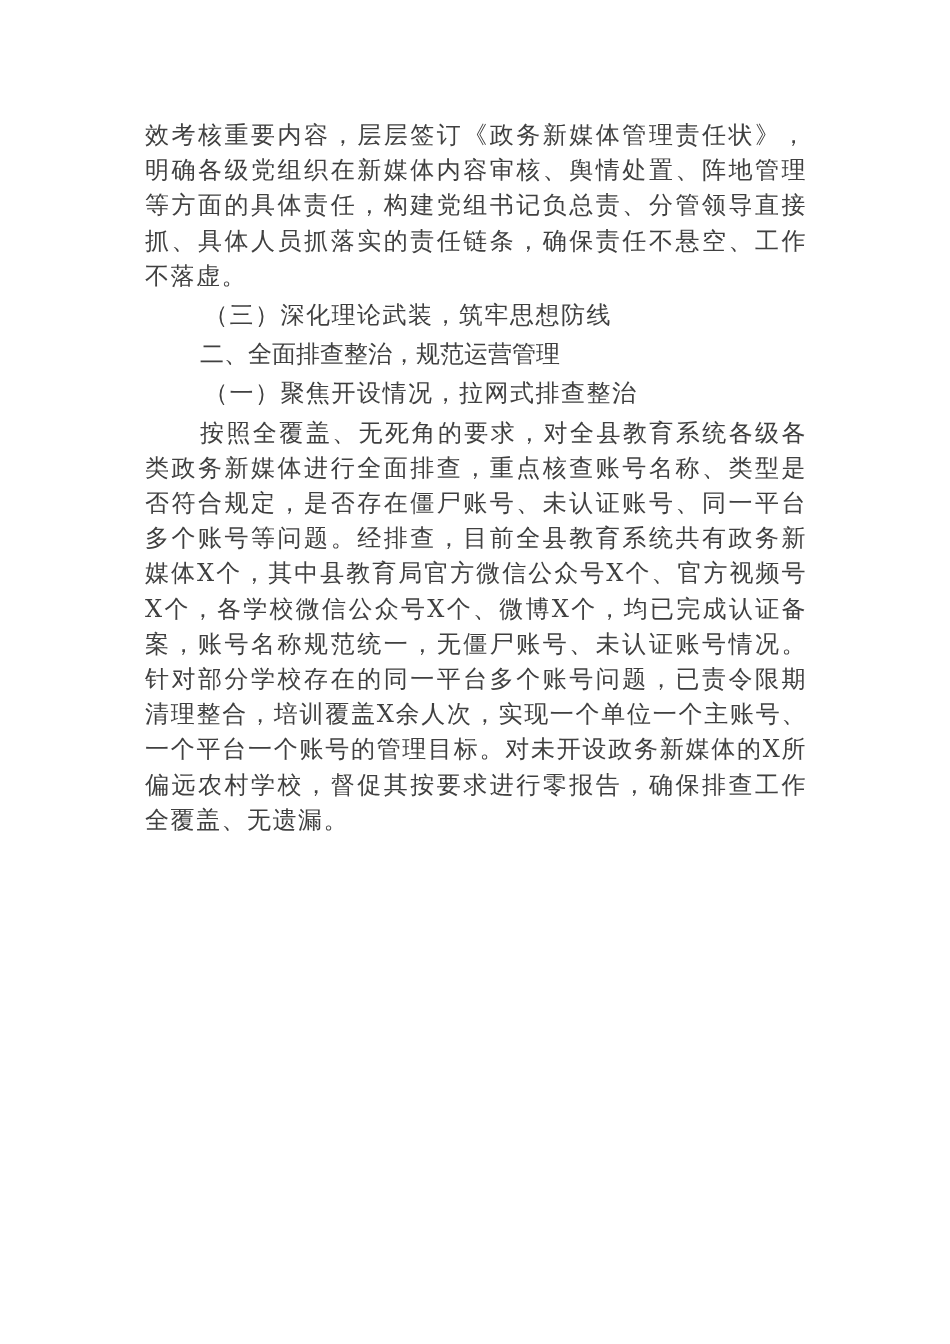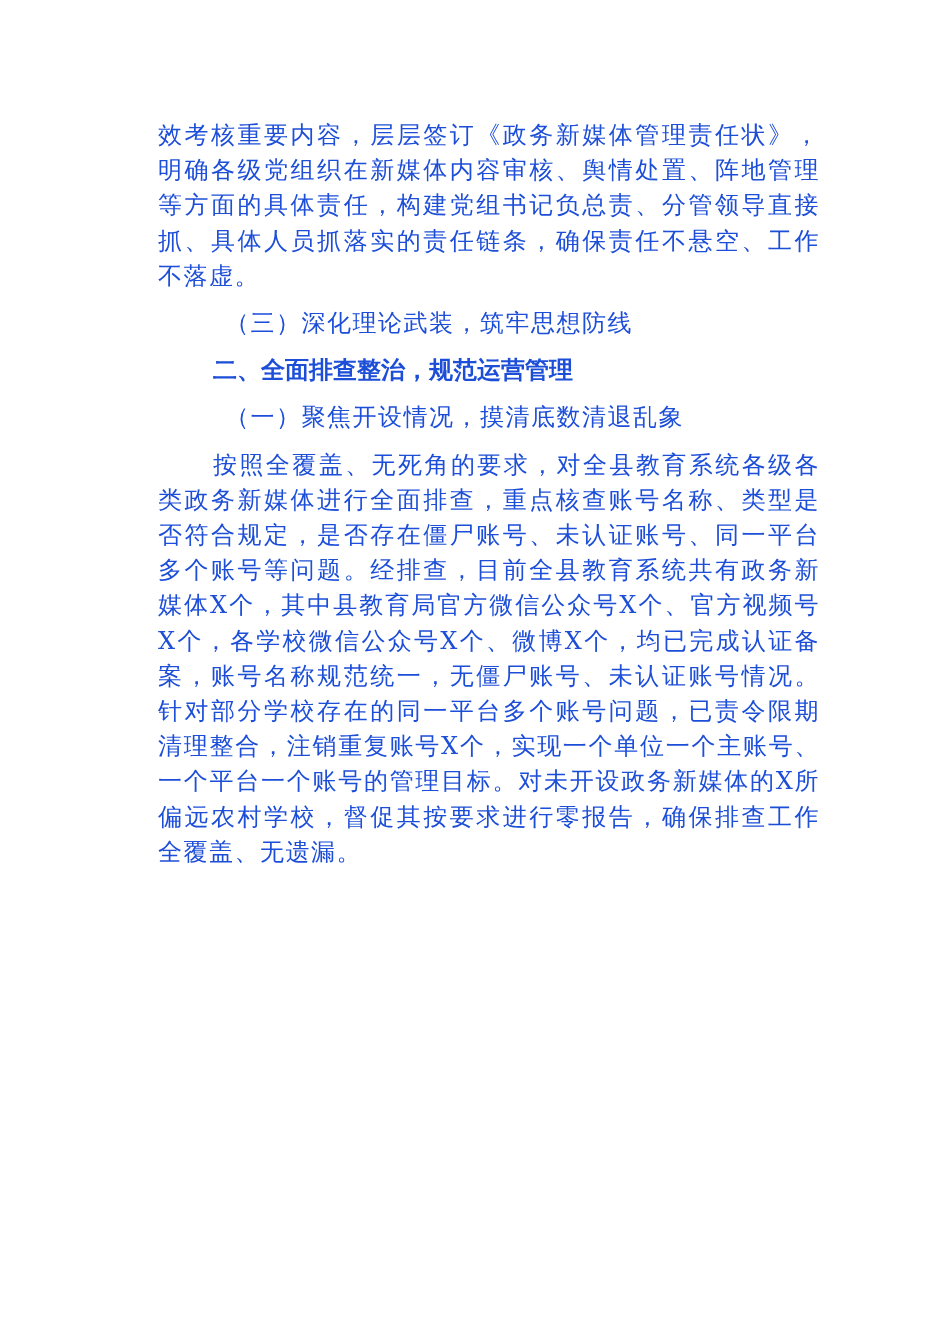--- a/index.html
+++ b/index.html
@@ -1,25 +1,25 @@
 <!DOCTYPE html>
 <html><head>
 <meta charset="utf-8">
 <style>
   html, body { margin:0; padding:0; background:#ffffff; }
   body { width:950px; height:1344px; position:relative; overflow:hidden; }
-  .page { position:absolute; left:158px; top:118px; width:662px;
-    font-family: "DejaVu Serif", "Liberation Serif", serif; color:#1d4ed8; font-size:24px; line-height:35.2px; }
+  .page { position:absolute; left:145px; top:118px; width:662px;
+    font-family: "DejaVu Serif", "Liberation Serif", serif; color:#404040; font-size:24px; line-height:35.2px; }
   .p { margin:0; text-align:justify; text-align-last:left; letter-spacing:1.5px; }
   .indent { text-indent:55px; }
-  .h2 { margin:0; text-indent:55px; font-family:"DejaVu Sans", "Liberation Sans", sans-serif; font-weight:bold; font-size:24px; letter-spacing:0px; }
-  .h3 { margin:12px; text-indent:55px; letter-spacing:1.5px; }
+  .h2 { margin:0; text-indent:55px; font-family:"DejaVu Sans", "Liberation Sans", sans-serif; font-weight:normal; font-size:24px; letter-spacing:0px; }
+  .h3 { margin:4px; text-indent:55px; letter-spacing:1.5px; }
 </style>
 </head>
 <body>
 
 <div class="page">
   <p class="p">效考核重要内容，层层签订《政务新媒体管理责任状》，明确各级党组织在新媒体内容审核、舆情处置、阵地管理等方面的具体责任，构建党组书记负总责、分管领导直接抓、具体人员抓落实的责任链条，确保责任不悬空、工作不落虚。</p>
   <p class="h3">（三）深化理论武装，筑牢思想防线</p>
   <p class="h2">二、全面排查整治，规范运营管理</p>
-  <p class="h3">（一）聚焦开设情况，摸清底数清退乱象</p>
-  <p class="p indent">按照全覆盖、无死角的要求，对全县教育系统各级各类政务新媒体进行全面排查，重点核查账号名称、类型是否符合规定，是否存在僵尸账号、未认证账号、同一平台多个账号等问题。经排查，目前全县教育系统共有政务新媒体X个，其中县教育局官方微信公众号X个、官方视频号X个，各学校微信公众号X个、微博X个，均已完成认证备案，账号名称规范统一，无僵尸账号、未认证账号情况。针对部分学校存在的同一平台多个账号问题，已责令限期清理整合，注销重复账号X个，实现一个单位一个主账号、一个平台一个账号的管理目标。对未开设政务新媒体的X所偏远农村学校，督促其按要求进行零报告，确保排查工作全覆盖、无遗漏。</p>
+  <p class="h3">（一）聚焦开设情况，拉网式排查整治</p>
+  <p class="p indent">按照全覆盖、无死角的要求，对全县教育系统各级各类政务新媒体进行全面排查，重点核查账号名称、类型是否符合规定，是否存在僵尸账号、未认证账号、同一平台多个账号等问题。经排查，目前全县教育系统共有政务新媒体X个，其中县教育局官方微信公众号X个、官方视频号X个，各学校微信公众号X个、微博X个，均已完成认证备案，账号名称规范统一，无僵尸账号、未认证账号情况。针对部分学校存在的同一平台多个账号问题，已责令限期清理整合，培训覆盖X余人次，实现一个单位一个主账号、一个平台一个账号的管理目标。对未开设政务新媒体的X所偏远农村学校，督促其按要求进行零报告，确保排查工作全覆盖、无遗漏。</p>
 </div>
 
 </body></html>

